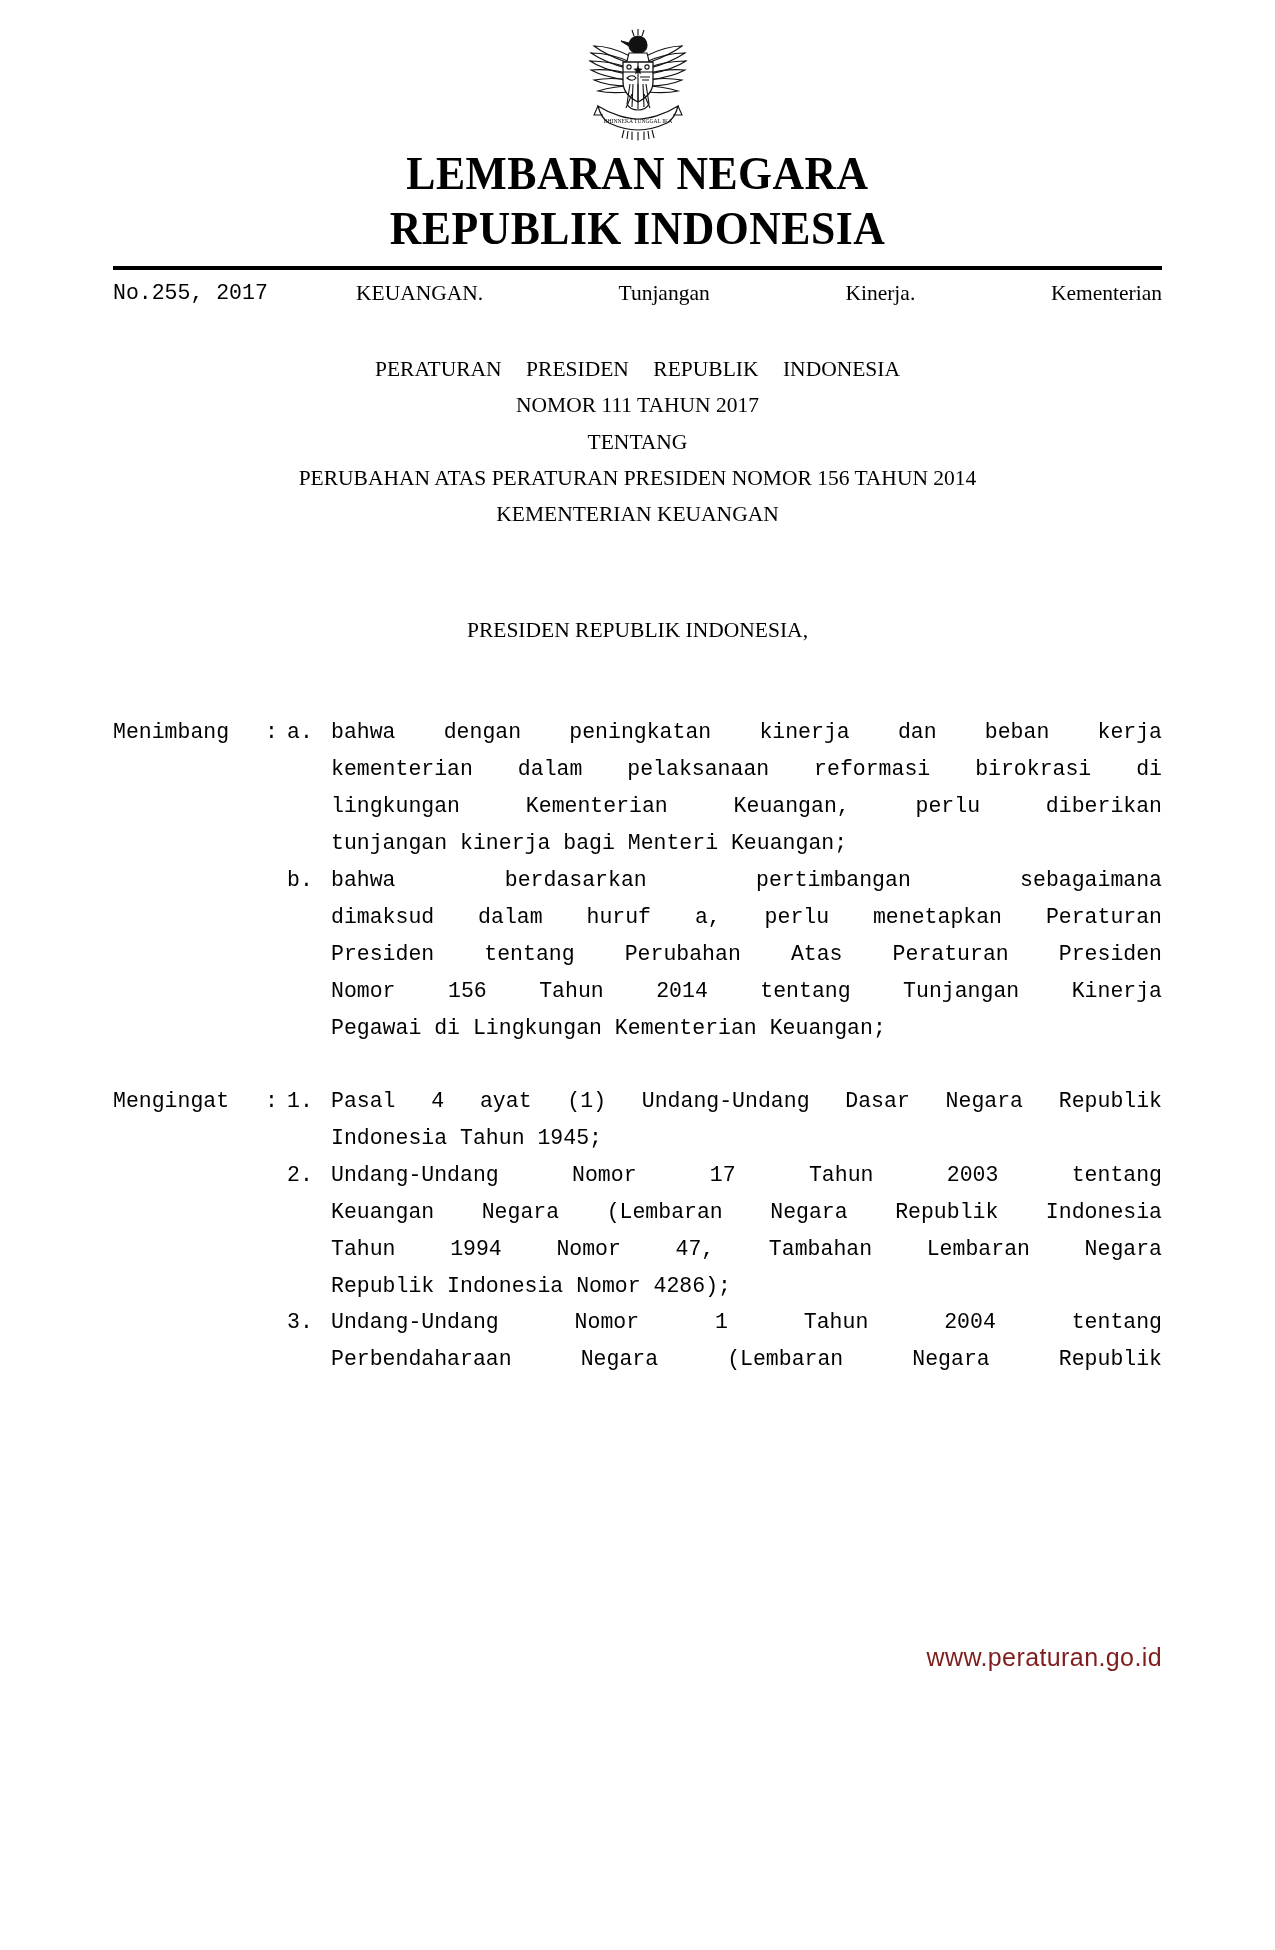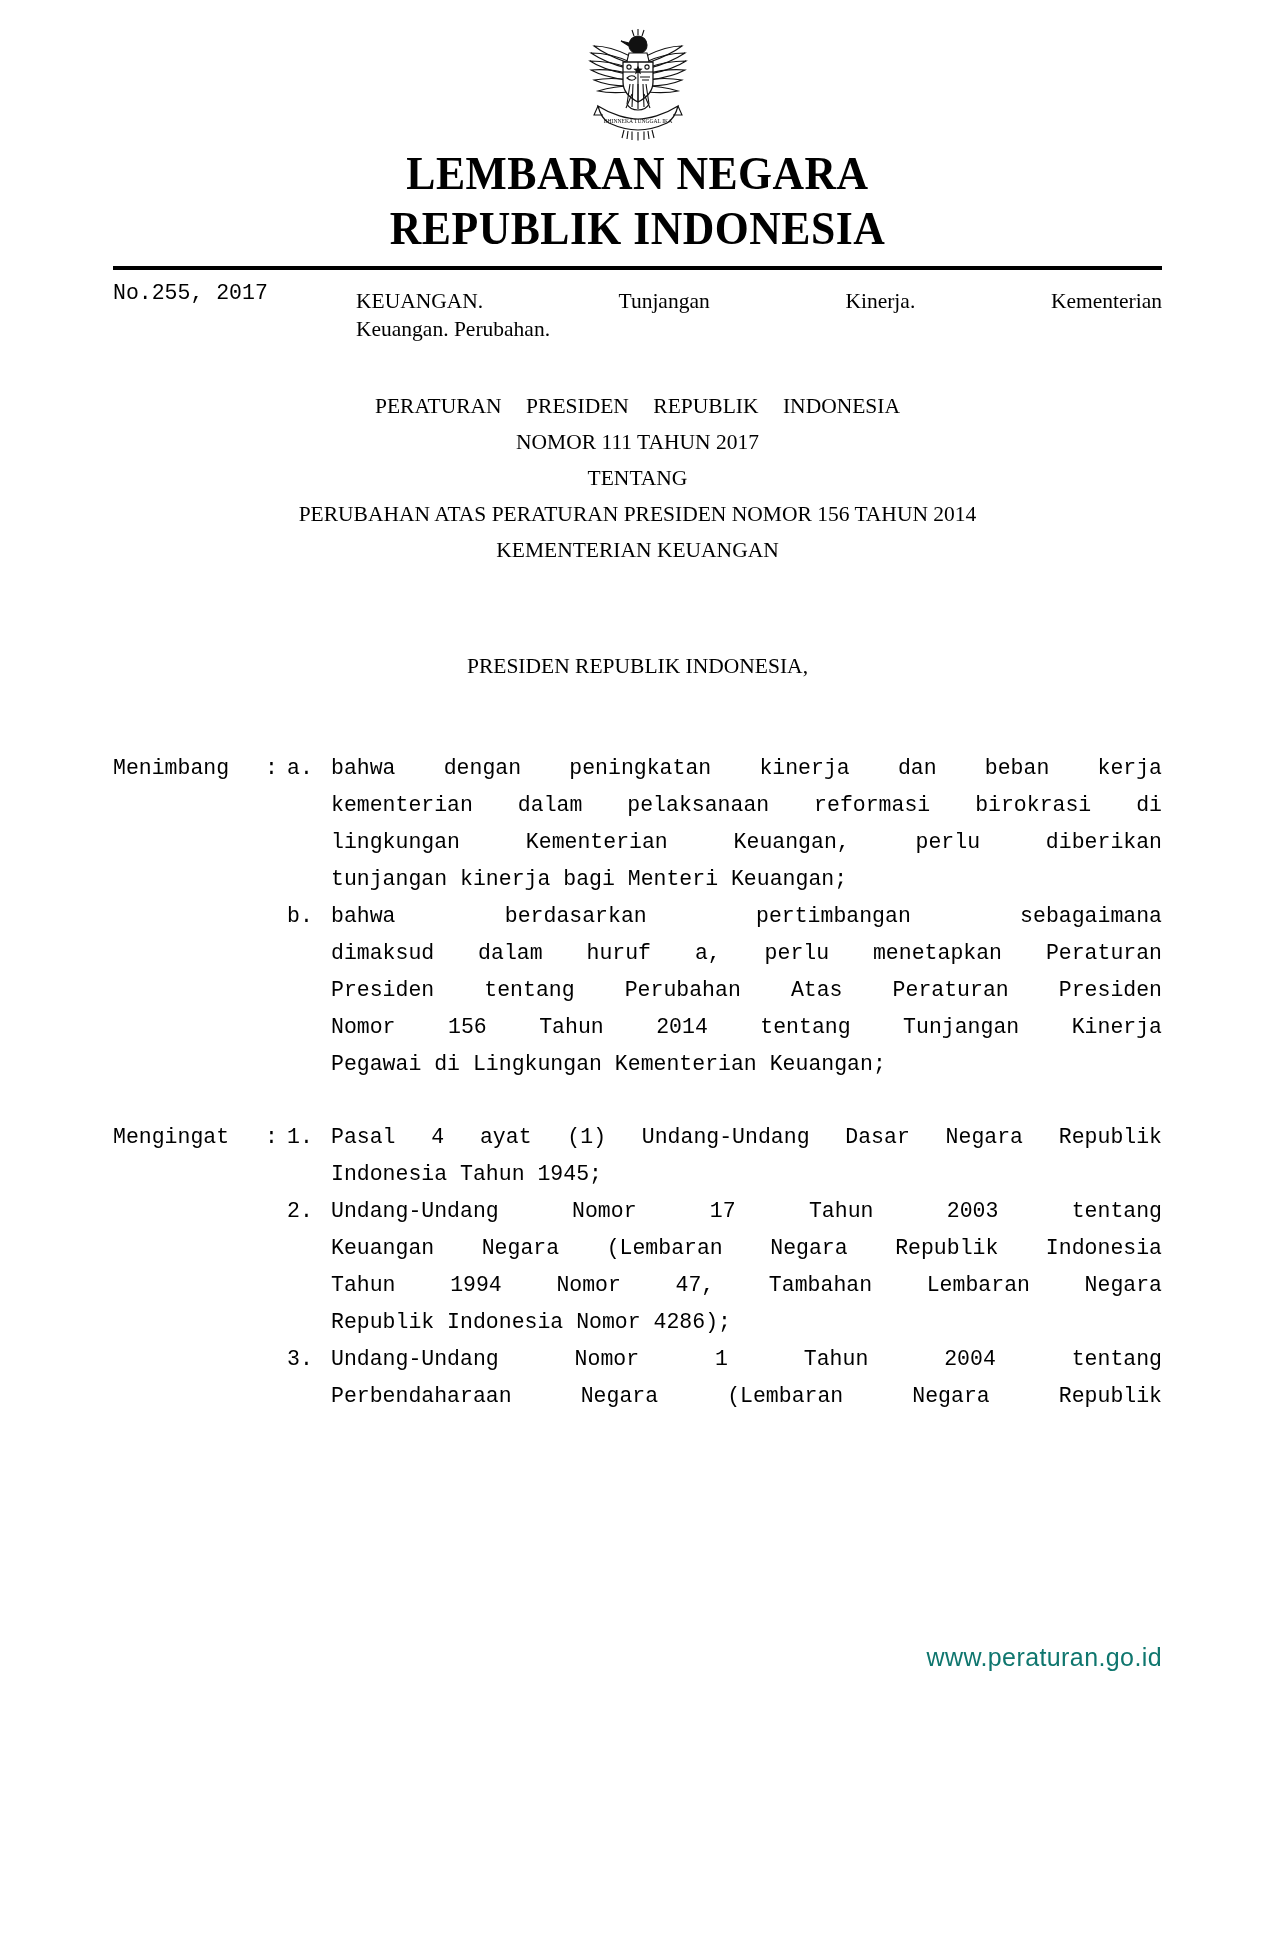--- a/index.html
+++ b/index.html
@@ -68,21 +68,20 @@
   .gz-no {
     width: 243px;
     flex: 0 0 243px;
     white-space: nowrap;
     font-family: Liberation Mono, monospace;
   }
   .gz-subj {
     flex: 1 1 auto;
     text-align: justify;
     text-align-last: left;
-    margin-top: 8px;
   }
   .gz-subj .j-line {
     display: block;
     text-align: justify;
     text-align-last: justify;
   }
   .gz-subj .l-line {
     display: block;
   }
 
@@ -144,21 +143,21 @@
   .c-text .l-line { display: block; }
   .block-gap { height: 36px; }
 
   
   .footer {
     position: absolute;
     right: 113px;
     bottom: 62px;
     font-family: "Liberation Sans", "DejaVu Sans", sans-serif;
     font-size: 25px;
-    color: #0f766e;
+    color: #7f1d1d;
     letter-spacing: 0.4px;
   }
 </style>
 </head>
 <body>
 
 <div class="page">
 
   <div class="emblem-wrap">
     <svg class="emblem" width="132" height="125" viewBox="0 0 132 125" aria-hidden="true">
@@ -222,21 +221,20 @@
     <div>LEMBARAN NEGARA</div>
     <div>REPUBLIK INDONESIA</div>
   </div>
 
   <hr class="rule">
 
   <div class="gz-row">
     <div class="gz-no">No.255, 2017</div>
     <div class="gz-subj">
       <span class="j-line">KEUANGAN. Tunjangan Kinerja. Kementerian</span>
-      <span class="l-line">Keuangan. Perubahan.</span>
     </div>
   </div>
 
   <div class="title-block">
     <div class="tline">
       <span class="spread">PERATURAN PRESIDEN REPUBLIK INDONESIA</span>
     </div>
     <div class="tline">NOMOR 111 TAHUN 2017</div>
     <div class="tline">TENTANG</div>
     <div class="tline">PERUBAHAN ATAS PERATURAN PRESIDEN NOMOR 156 TAHUN 2014</div>

